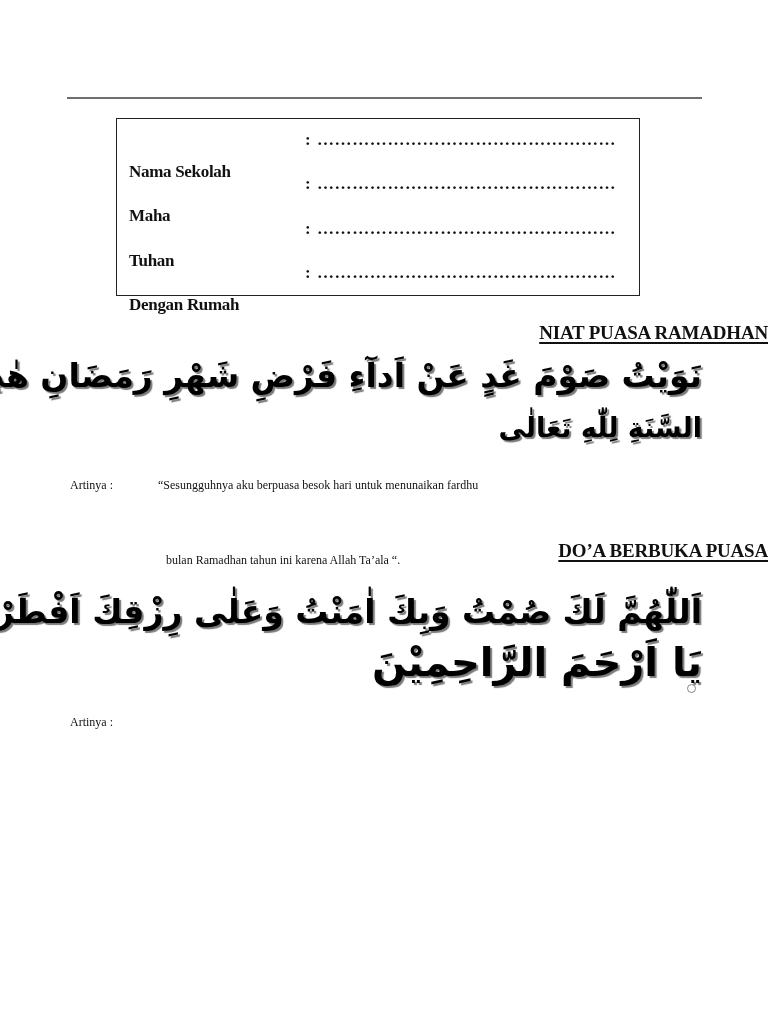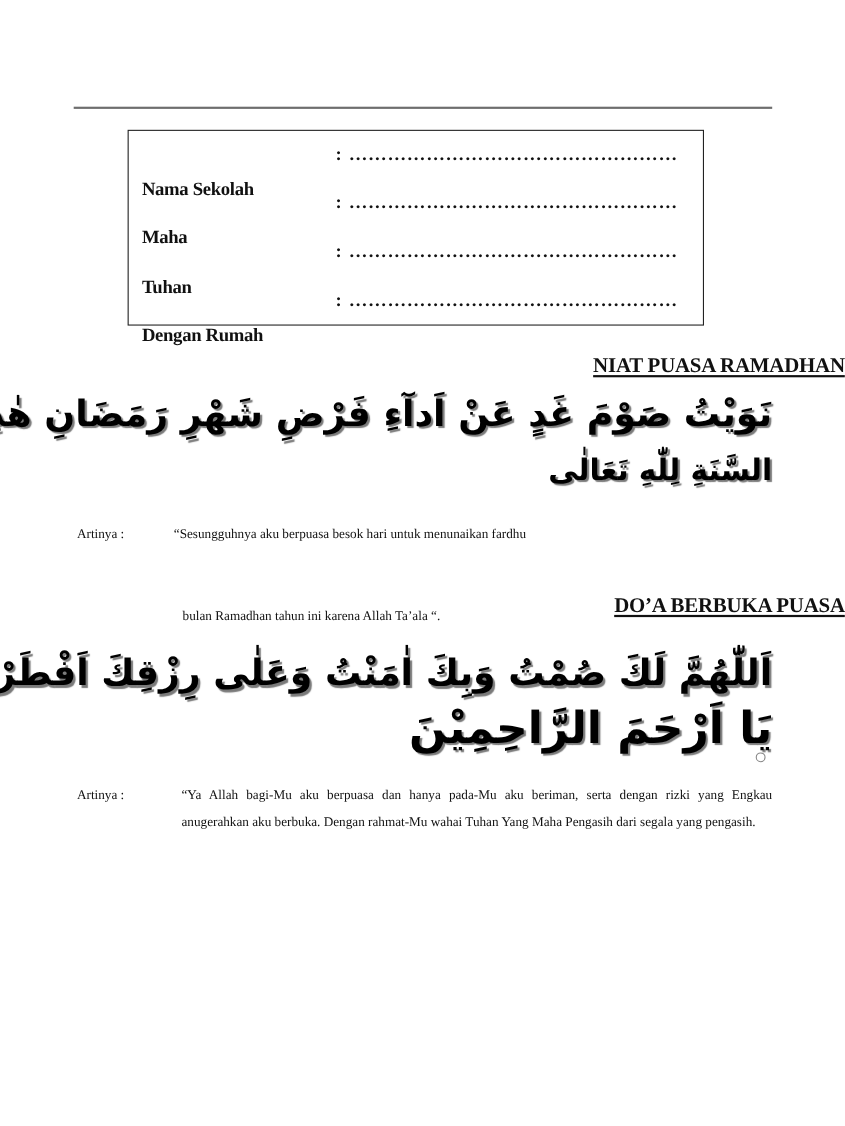--- a/index.html
+++ b/index.html
@@ -88,14 +88,13 @@
 
 <div class="section-title" style="top:540px;">
   <span>DO’A BERBUKA PUASA</span>
 </div>
 <div class="arabic" style="left:68px; width:634px; top:588px; font-size:33px; line-height:48px;">اَللّٰهُمَّ لَكَ صُمْتُ وَبِكَ اٰمَنْتُ وَعَلٰى رِزْقِكَ اَفْطَرْتُ بِرَحْمَتِكَ</div>
 <div class="arabic" style="left:68px; width:634px; top:638px; font-size:40px; line-height:48px;">يَا اَرْحَمَ الرَّاحِمِيْنَ</div>
 <div class="small-mark"></div>
 
 <div class="translation" style="left:70px; top:710px; width:632px; height:100px;">
   <span class="t-label">Artinya :</span>
-  <div class="t-body" style="left:95px; top:0; width:537px; line-height:24.5px;">“Ya Allah bagi-Mu aku berpuasa dan hanya pada-Mu aku beriman, serta dengan rizki yang Engkau anugerahkan aku berbuka. Dengan rahmat-Mu wahai Tuhan Yang Maha Pengasih dari segala yang pengasih.</div>
 </div>
 
 </body></html>

